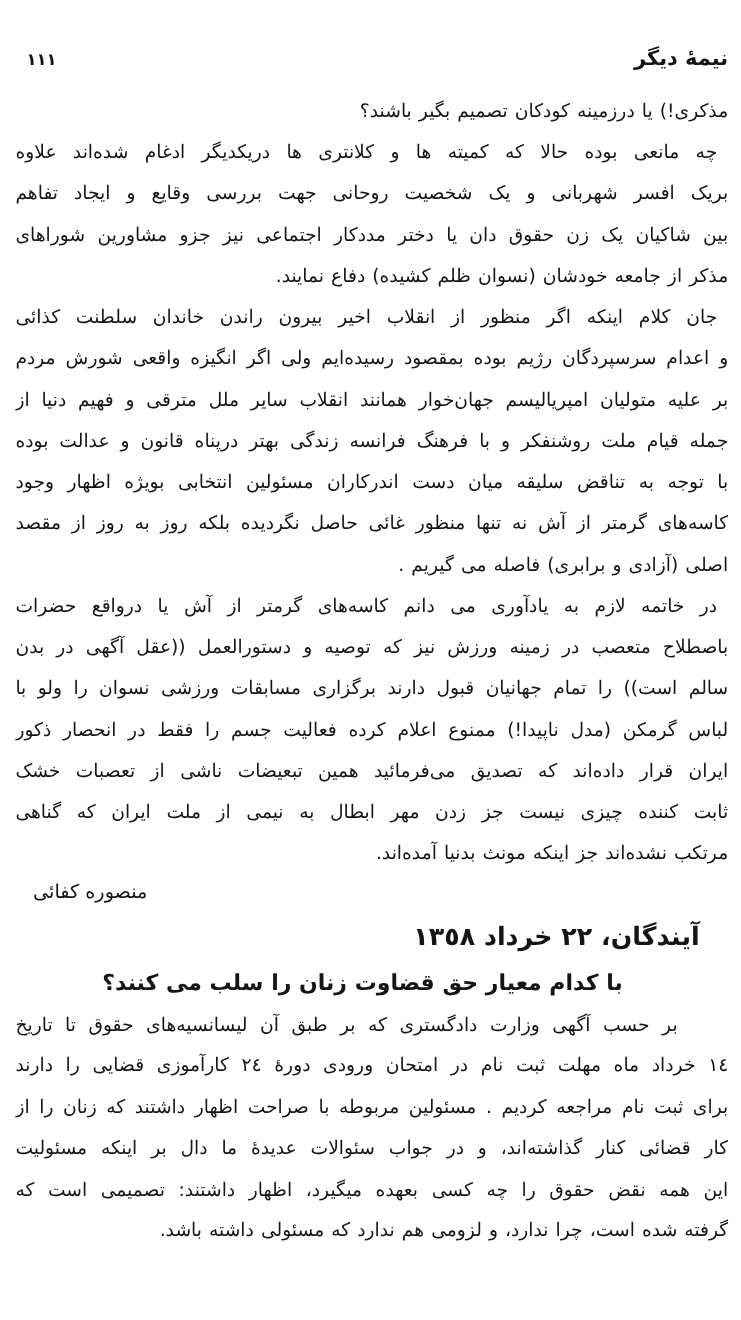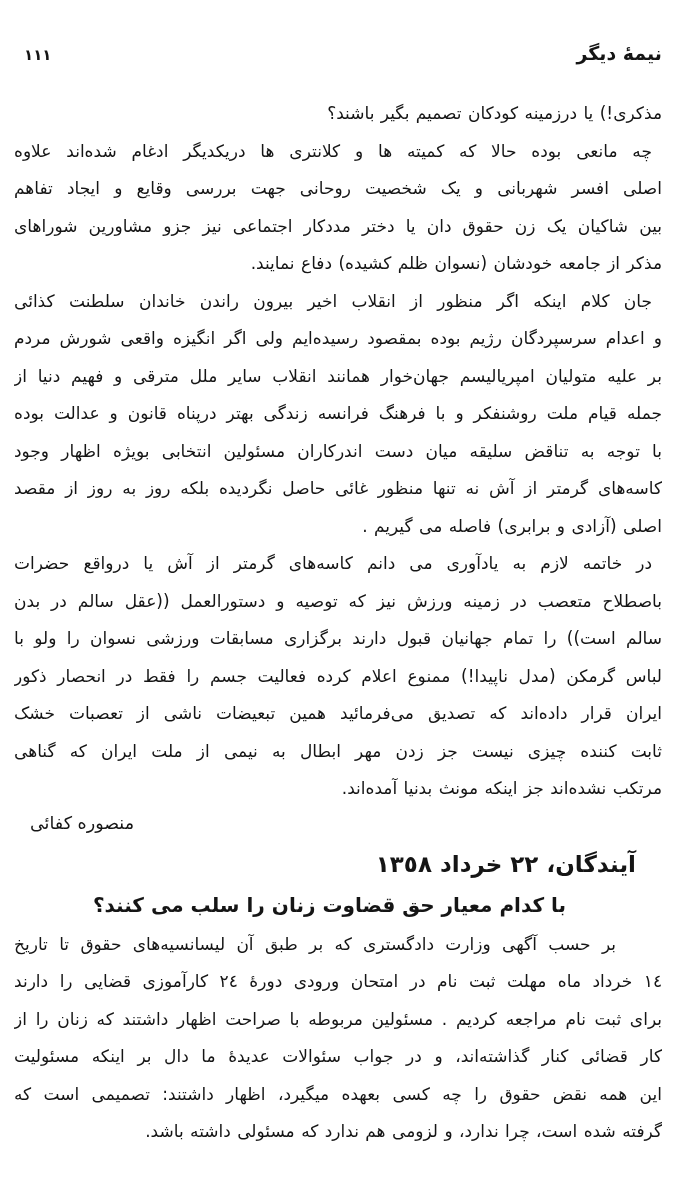--- a/index.html
+++ b/index.html
@@ -10,21 +10,21 @@
     direction:rtl;
     font-family:"DejaVu Sans",sans-serif;
     color:#151515;
     box-sizing:border-box;
     padding:38px 12px 0 14px;
     overflow:hidden;
   }
   .pghead{display:flex;justify-content:space-between;align-items:baseline;line-height:30px;}
   .journal{font-size:19px;font-weight:700;}
   .pageno{font-size:15px;font-weight:700;letter-spacing:6px;margin-left:10px;}
-  .bodytext{margin-top:25px;font-size:17px;line-height:37.5px;}
+  .bodytext{margin-top:14px;font-size:17px;line-height:37.5px;}
   .para{margin:0;padding:0;}
   .ln{
     text-align:justify;
     text-align-last:justify;
     height:37.5px;
     overflow:hidden;
     word-spacing:1px;
     white-space:nowrap0;
   }
   .fin{text-align:right;text-align-last:auto;}          
@@ -50,38 +50,38 @@
   </div>
 
   <div class="bodytext">
 
     <div class="para">
       <div class="ln fin">مذکری!) یا درزمینه کودکان تصمیم بگیر باشند؟</div>
     </div>
 
     <div class="para">
       <div class="ln ind-sm">چه مانعی بوده حالا که کمیته ها و کلانتری ها دریکدیگر ادغام شده‌اند علاوه</div>
-      <div class="ln">اصلی افسر شهربانی و یک شخصیت روحانی جهت بررسی وقایع و ایجاد تفاهم</div>
+      <div class="ln">بریک افسر شهربانی و یک شخصیت روحانی جهت بررسی وقایع و ایجاد تفاهم</div>
       <div class="ln">بین شاکیان یک زن حقوق دان یا دختر مددکار اجتماعی نیز جزو مشاورین شوراهای</div>
       <div class="ln finl pl96">مذکر از جامعه خودشان (نسوان ظلم کشیده) دفاع نمایند.</div>
     </div>
 
     <div class="para">
       <div class="ln ind-sm">جان کلام اینکه اگر منظور از انقلاب اخیر بیرون راندن خاندان سلطنت کذائی</div>
       <div class="ln">و اعدام سرسپردگان رژیم بوده بمقصود رسیده‌ایم ولی اگر انگیزه واقعی شورش مردم</div>
       <div class="ln">بر علیه متولیان امپریالیسم جهان‌خوار همانند انقلاب سایر ملل مترقی و فهیم دنیا از</div>
       <div class="ln">جمله قیام ملت روشنفکر و با فرهنگ فرانسه زندگی بهتر درپناه قانون و عدالت بوده</div>
       <div class="ln">با توجه به تناقض سلیقه میان دست اندرکاران مسئولین انتخابی بویژه اظهار وجود</div>
       <div class="ln">کاسه‌های گرمتر از آش نه تنها منظور غائی حاصل نگردیده بلکه روز به روز از مقصد</div>
       <div class="ln finl pl11">اصلی (آزادی و برابری) فاصله می گیریم .</div>
     </div>
 
     <div class="para">
       <div class="ln ind-sm">در خاتمه لازم به یادآوری می دانم کاسه‌های گرمتر از آش یا درواقع حضرات</div>
-      <div class="ln">باصطلاح متعصب در زمینه ورزش نیز که توصیه و دستورالعمل ((عقل سالم در بدن</div>
+      <div class="ln">باصطلاح متعصب در زمینه ورزش نیز که توصیه و دستورالعمل ((عقل آگهی در بدن</div>
       <div class="ln">سالم است)) را تمام جهانیان قبول دارند برگزاری مسابقات ورزشی نسوان را ولو با</div>
       <div class="ln">لباس گرمکن (مدل ناپیدا!) ممنوع اعلام کرده فعالیت جسم را فقط در انحصار ذکور</div>
       <div class="ln">ایران قرار داده‌اند که تصدیق می‌فرمائید همین تبعیضات ناشی از تعصبات خشک</div>
       <div class="ln">ثابت کننده چیزی نیست جز زدن مهر ابطال به نیمی از ملت ایران که گناهی</div>
       <div class="ln finl pl199">مرتکب نشده‌اند جز اینکه مونث بدنیا آمده‌اند.</div>
     </div>
 
     <div class="sig">منصوره کفائی</div>
 
     <div class="srchead">آیندگان، ٢٢ خرداد ١٣٥٨</div>

